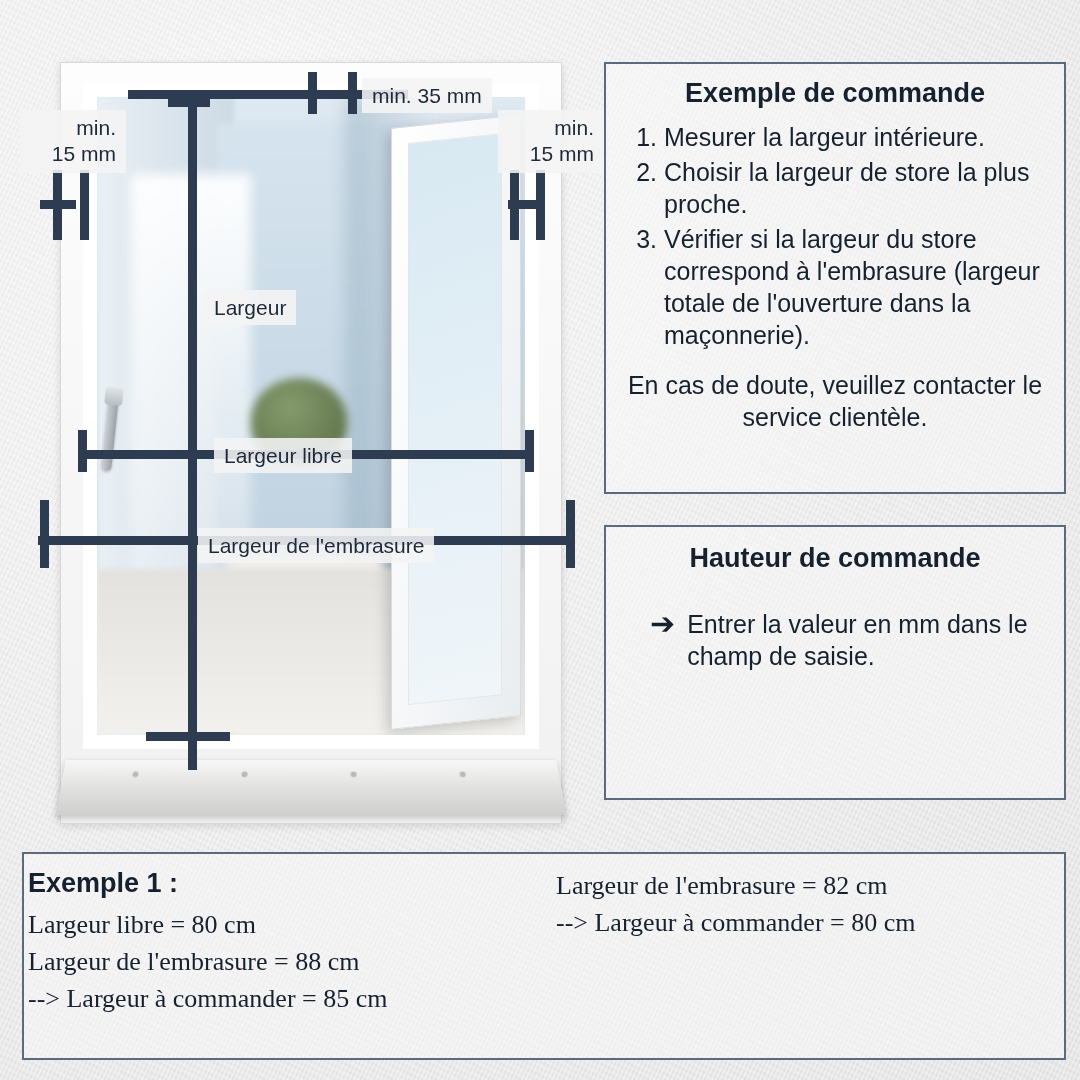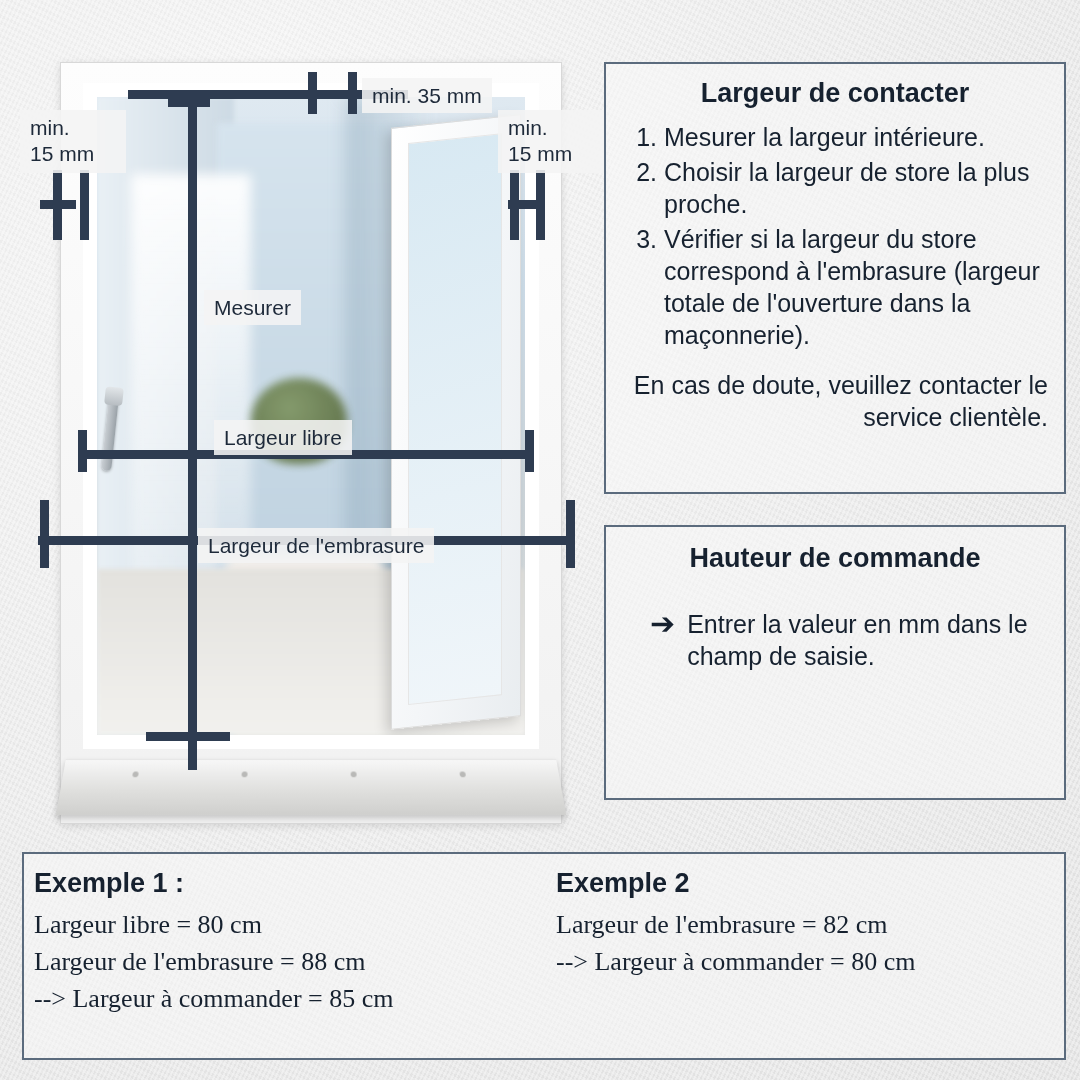--- a/index.html
+++ b/index.html
@@ -148,21 +148,21 @@
   .cap-h { position: absolute; height: 9px; width: 42px; background: #2e3c51; }
 
   .label {
     position: absolute;
     background: rgba(244,244,244,.88);
     color: #1e2a3a;
     font-size: 21px;
     padding: 5px 10px;
     white-space: nowrap;
     line-height: 1.2;
-    text-align: left;
+    text-align: right;
   }
   .label.two-line { line-height: 1.25; }
 
   
   .box {
     position: absolute;
     background: rgba(247,247,247,.55);
     border: 2px solid #5b6b7d;
     box-sizing: border-box;
   }
@@ -170,34 +170,34 @@
     text-align: center;
     font-weight: bold;
     font-size: 27px;
     color: #16212f;
   }
   .box-body { font-size: 25px; color: #16212f; line-height: 1.28; }
 
   #box-width { left: 604px; top: 62px; width: 462px; height: 432px; padding: 14px 16px 10px; }
   #box-width ol { margin: 12px 0 0 0; padding-left: 42px; }
   #box-width ol li { margin-bottom: 3px; }
-  #box-width .note { margin-top: 18px; text-align: right; }
+  #box-width .note { margin-top: 18px; text-align: center; }
 
   #box-height { left: 604px; top: 525px; width: 462px; height: 275px; padding: 16px 16px 10px; }
   #box-height .line1 { margin-top: 42px; text-align: center; }
   #box-height .arrowline {
     margin-top: 34px;
     display: flex; gap: 12px; align-items: flex-start;
     padding-left: 28px;
   }
   .arrow-glyph { font-size: 30px; line-height: 1.05; color: #16212f; }
 
   #box-examples {
     left: 22px; top: 852px; width: 1044px; height: 208px;
-    display: flex; padding: 14px 10px;
+    display: flex; padding: 14px 4px;
   }
   .ex-col { flex: 1; }
   .ex-col.two { padding-left: 24px; }
   .ex-title { font-weight: bold; font-size: 27px; color: #16212f; margin-bottom: 8px; }
   .ex-line { font-size: 26px; color: #16212f; line-height: 1.42; font-family: Liberation Serif, serif; }
 </style>
 </head>
 <body>
 
 <div class="page">
@@ -254,29 +254,29 @@
     <div class="mark mark-h" style="left:20px; top:496px; width:536px;"></div>
     <div class="cap-v" style="left:22px; top:460px; height:68px;"></div>
     <div class="cap-v" style="left:548px; top:460px; height:68px;"></div>
 
     <div class="label" style="left:344px; top:38px;">min. 35 mm</div>
 
     <div class="label two-line" style="left:2px; top:70px; width:86px;">min.<br>15 mm</div>
 
     <div class="label two-line" style="left:480px; top:70px; width:86px;">min.<br>15 mm</div>
 
-    <div class="label" style="left:186px; top:250px;">Mesurer</div>
-
-    <div class="label" style="left:196px; top:380px;">Largeur libre</div>
+    <div class="label" style="left:186px; top:250px;">Largeur</div>
+
+    <div class="label" style="left:196px; top:398px;">Largeur libre</div>
 
     <div class="label" style="left:180px; top:488px;">Largeur de l'embrasure</div>
   </div>
 
   <div class="box" id="box-width">
-    <div class="box-title">Largeur de contacter</div>
+    <div class="box-title">Exemple de commande</div>
     <div class="box-body">
       <ol>
         <li>Mesurer la largeur intérieure.</li>
         <li>Choisir la largeur de store la plus proche.</li>
         <li>Vérifier si la largeur du store correspond à l'embrasure (largeur totale de l'ouverture dans la maçonnerie).</li>
       </ol>
       <div class="note">En cas de doute, veuillez contacter le service clientèle.</div>
     </div>
   </div>
 
@@ -291,18 +291,17 @@
   </div>
 
   <div class="box" id="box-examples">
     <div class="ex-col">
       <div class="ex-title">Exemple 1 :</div>
       <div class="ex-line">Largeur libre = 80 cm</div>
       <div class="ex-line">Largeur de l'embrasure = 88 cm</div>
       <div class="ex-line">--&gt; Largeur à commander = 85 cm</div>
     </div>
     <div class="ex-col two">
-      <div class="ex-title">Exemple 2</div>
       <div class="ex-line">Largeur de l'embrasure = 82 cm</div>
       <div class="ex-line">--&gt; Largeur à commander = 80 cm</div>
     </div>
   </div>
 </div>
 
 </body></html>

